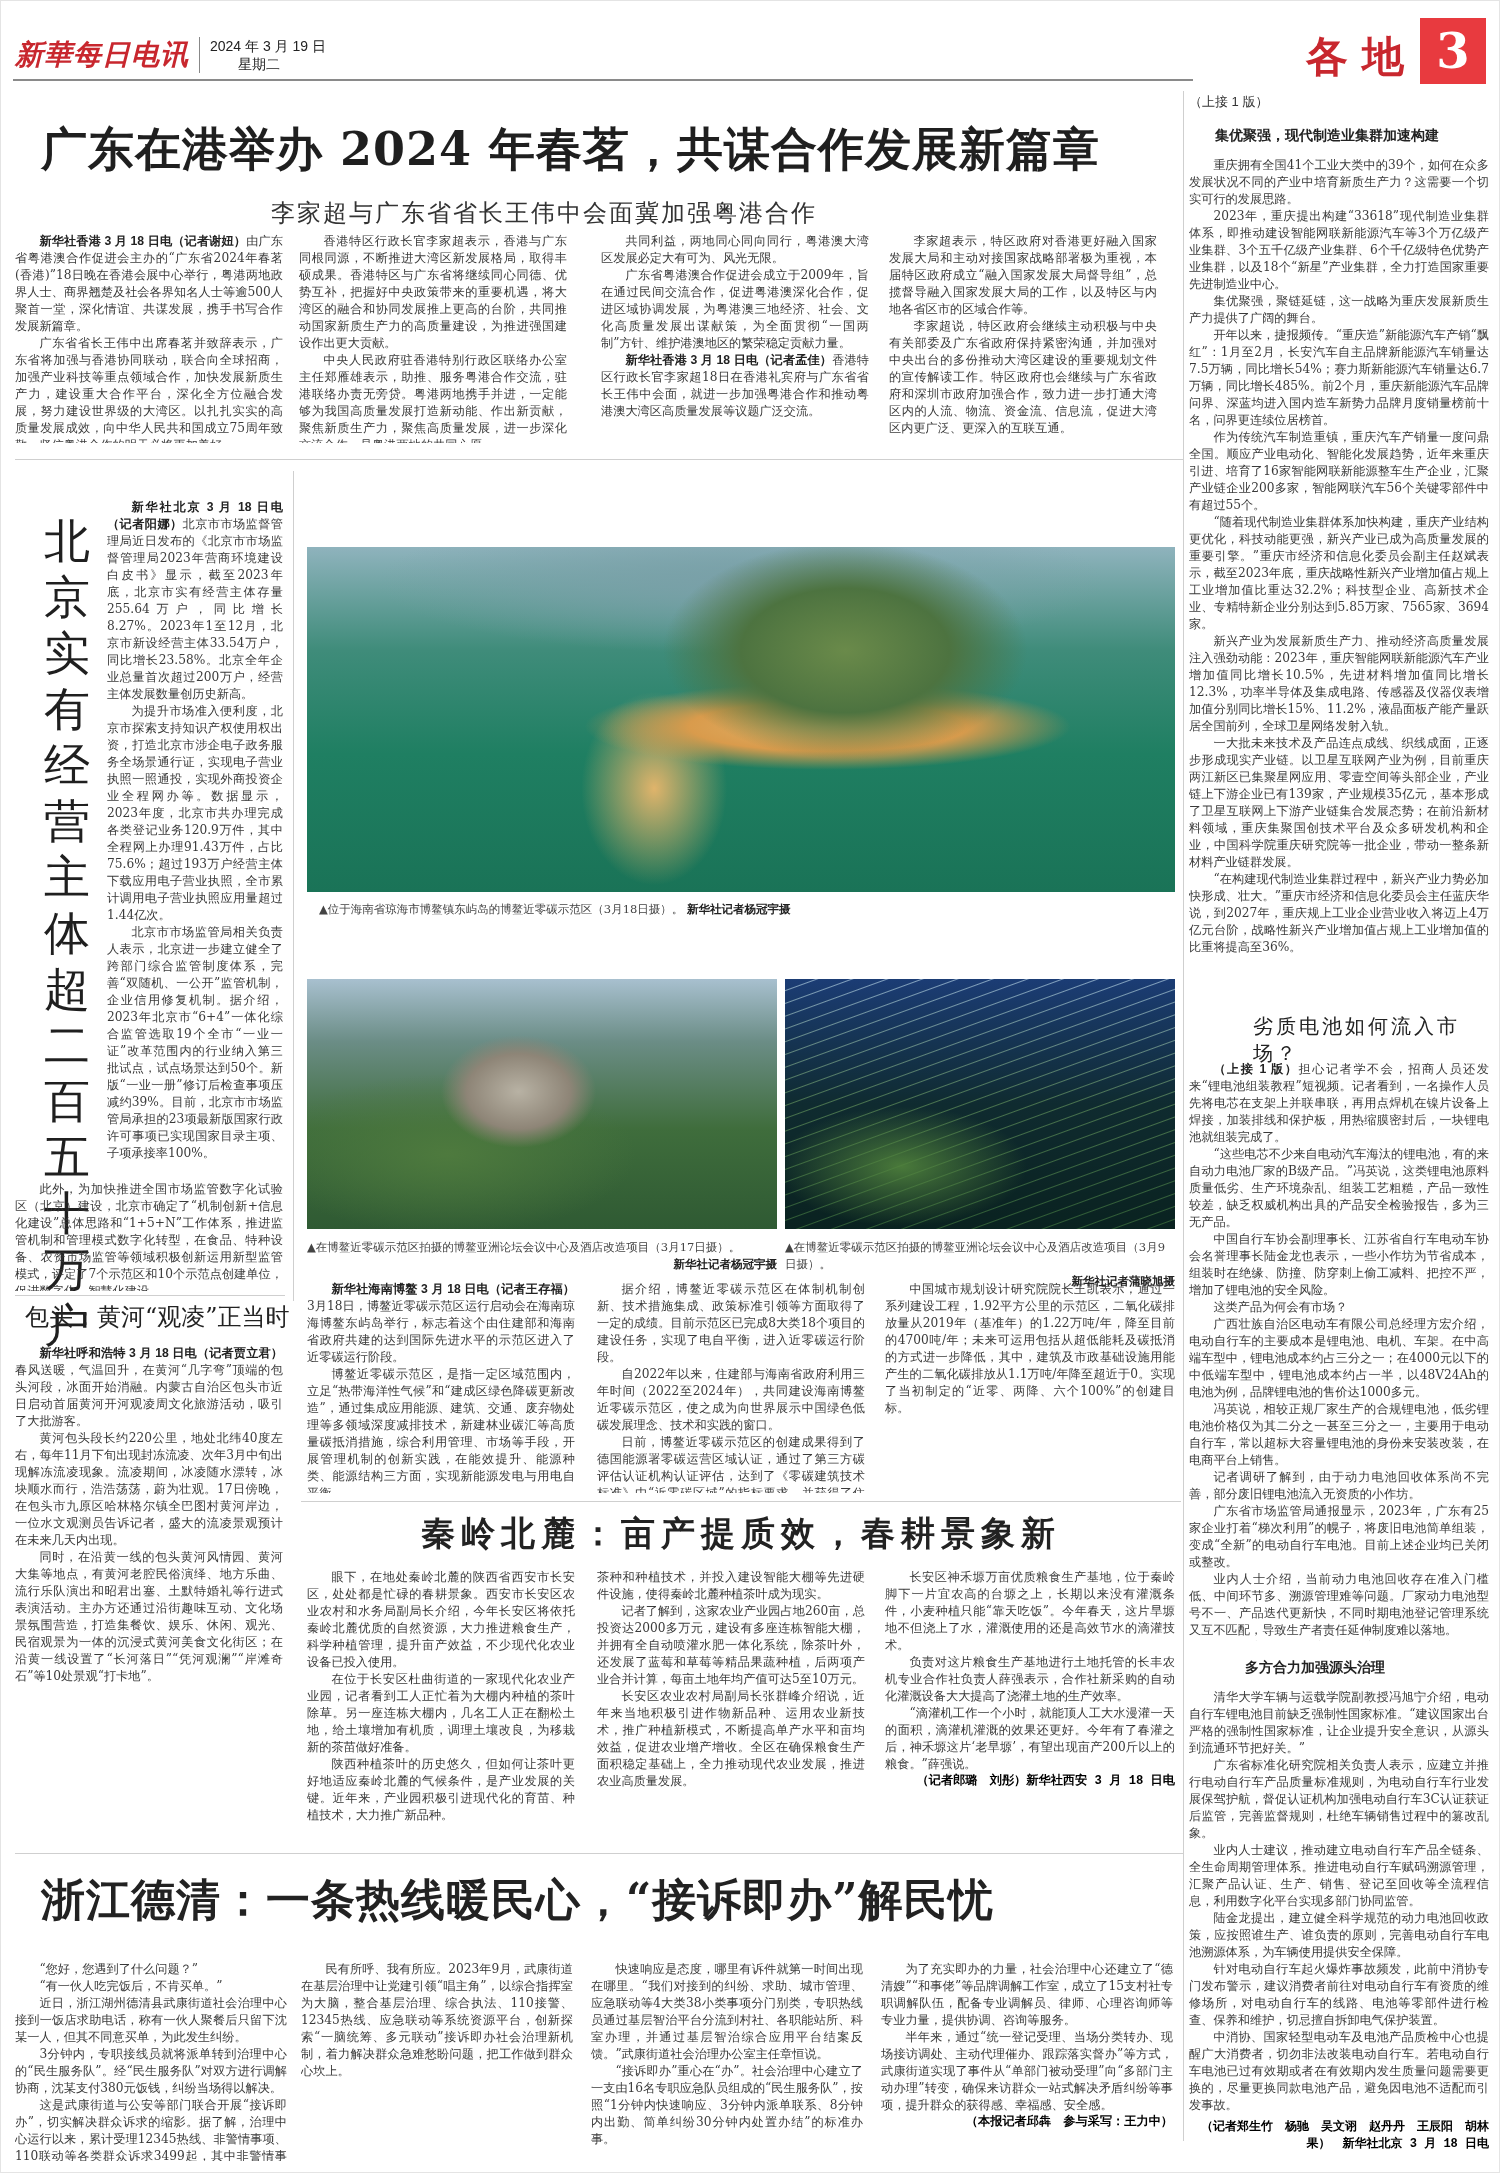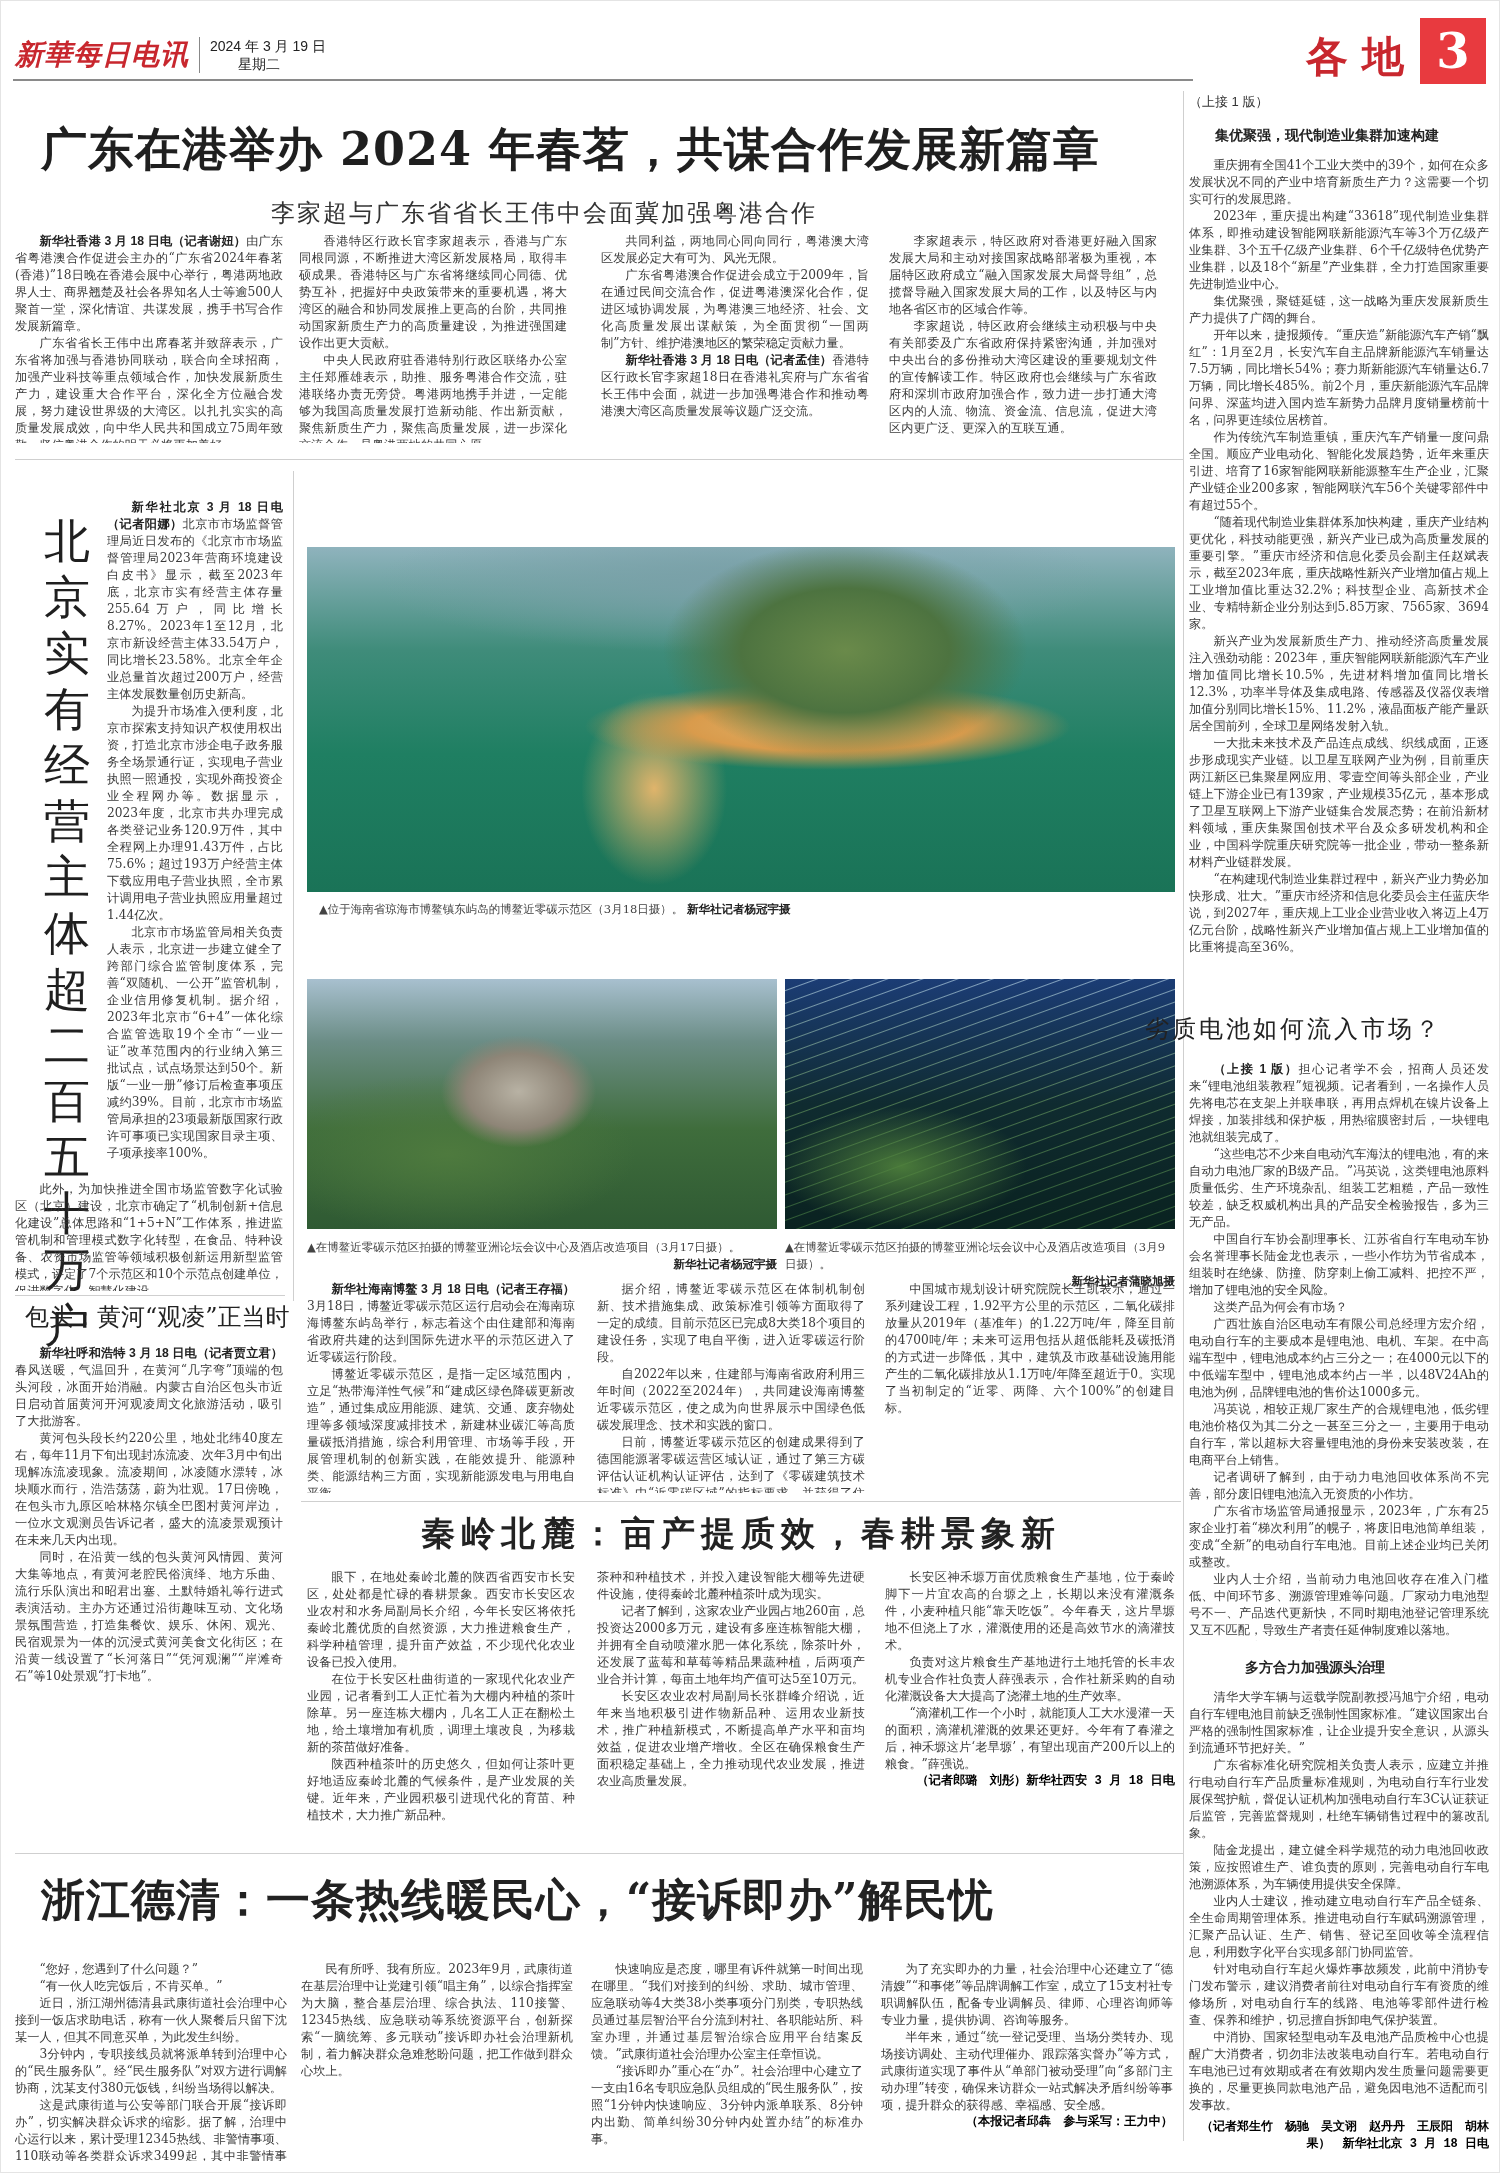--- a/index.html
+++ b/index.html
@@ -51,21 +51,21 @@
     background-blend-mode: multiply; }
   .photo-right::after { content: ""; position: absolute; left: 0; top: 0; width: 100%; height: 100%;
     background: radial-gradient(ellipse 40% 30% at 30% 75%, rgba(80,130,60,0.9) 0%, transparent 80%); }
   .caption { position: absolute; font-size: 11.5px; line-height: 17px; color: #444; }
   .caption .credit { font-family: "Liberation Sans", sans-serif; font-weight: bold; color: #222; }
 
   .h-section { position: absolute; font-family: "DejaVu Serif", serif; color: #222; }
   .h-baotou { left: 24px; top: 1300px; font-size: 24px; }
   .h-qinling { left: 300px; top: 1510px; width: 880px; text-align: center; font-size: 34px; letter-spacing: 6px; font-weight: bold; }
   .h-zhejiang { left: 40px; top: 1870px; width: 1140px; font-size: 44px; font-weight: bold; letter-spacing: 1px; }
-  .h-battery { left: 1144px; top: 1012px; font-size: 24px; letter-spacing: 3px; }
+  .h-battery { left: 1252px; top: 1012px; font-size: 20px; letter-spacing: 3px; }
   .h-small { position: absolute; font-family: "Liberation Sans", sans-serif; font-weight: bold; font-size: 14px; color: #222; }
   .cont { position: absolute; font-family: "Liberation Sans", sans-serif; font-size: 13px; color: #333; }
   .byline-r { text-align: right; font-family: Liberation Mono, monospace; font-weight: bold; color: #000000; }
 </style>
 </head>
 <body>
 
 <div class="page">
 
   <div class="masthead">
@@ -217,20 +217,20 @@
     <p>冯英说，相较正规厂家生产的合规锂电池，低劣锂电池价格仅为其二分之一甚至三分之一，主要用于电动自行车，常以超标大容量锂电池的身份来安装改装，在电商平台上销售。</p>
     <p>记者调研了解到，由于动力电池回收体系尚不完善，部分废旧锂电池流入无资质的小作坊。</p>
     <p>广东省市场监管局通报显示，2023年，广东有25家企业打着“梯次利用”的幌子，将废旧电池简单组装，变成“全新”的电动自行车电池。目前上述企业均已关闭或整改。</p>
     <p>业内人士介绍，当前动力电池回收存在准入门槛低、中间环节多、溯源管理难等问题。厂家动力电池型号不一、产品迭代更新快，不同时期电池登记管理系统又互不匹配，导致生产者责任延伸制度难以落地。</p>
     <p>江苏省市场监管局产品质量安全监督管理处四级调研员覃道刚也表示，电池产品质量监管难度大，特别是有无使用废旧电池等情况难以发现。</p>
   </div>
   <div class="h-small" style="left:1244px; top:1658px;">多方合力加强源头治理</div>
   <div class="col" style="left:1188px; top:1688px; width:300px; height:430px;">
     <p>清华大学车辆与运载学院副教授冯旭宁介绍，电动自行车锂电池目前缺乏强制性国家标准。“建议国家出台严格的强制性国家标准，让企业提升安全意识，从源头到流通环节把好关。”</p>
     <p>广东省标准化研究院相关负责人表示，应建立并推行电动自行车产品质量标准规则，为电动自行车行业发展保驾护航，督促认证机构加强电动自行车3C认证获证后监管，完善监督规则，杜绝车辆销售过程中的篡改乱象。</p>
+    <p>业内人士建议，推动建立电动自行车产品全链条、全生命周期管理体系。推进电动自行车赋码溯源管理，汇聚产品认证、生产、销售、登记至回收等全流程信息，利用数字化平台实现多部门协同监管。</p>
     <p>陆金龙提出，建立健全科学规范的动力电池回收政策，应按照谁生产、谁负责的原则，完善电动自行车电池溯源体系，为车辆使用提供安全保障。</p>
-    <p>业内人士建议，推动建立电动自行车产品全链条、全生命周期管理体系。推进电动自行车赋码溯源管理，汇聚产品认证、生产、销售、登记至回收等全流程信息，利用数字化平台实现多部门协同监管。</p>
     <p>针对电动自行车起火爆炸事故频发，此前中消协专门发布警示，建议消费者前往对电动自行车有资质的维修场所，对电动自行车的线路、电池等零部件进行检查、保养和维护，切忌擅自拆卸电气保护装置。</p>
     <p>中消协、国家轻型电动车及电池产品质检中心也提醒广大消费者，切勿非法改装电动自行车。若电动自行车电池已过有效期或者在有效期内发生质量问题需要更换的，尽量更换同款电池产品，避免因电池不适配而引发事故。</p>
   </div>
   <div class="byline-r col" style="left:1188px; top:2118px; width:300px; height:40px; font-size:12px; text-align:right;">（记者郑生竹　杨驰　吴文诩　赵丹丹　王辰阳　胡林果）　新华社北京 3 月 18 日电</div>
 
 </div>
 
 </body></html>

